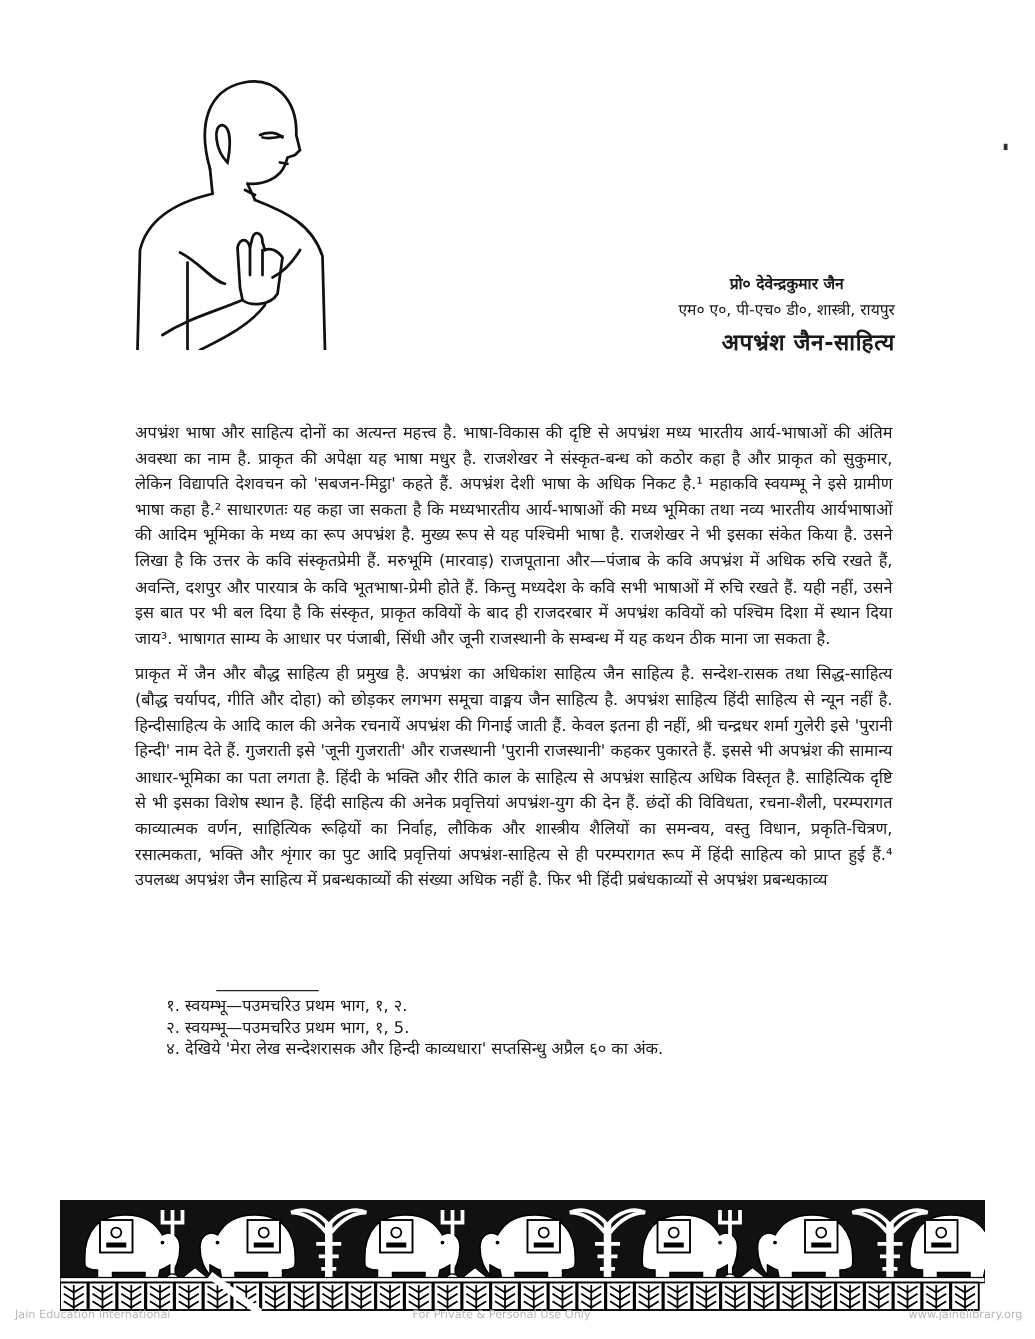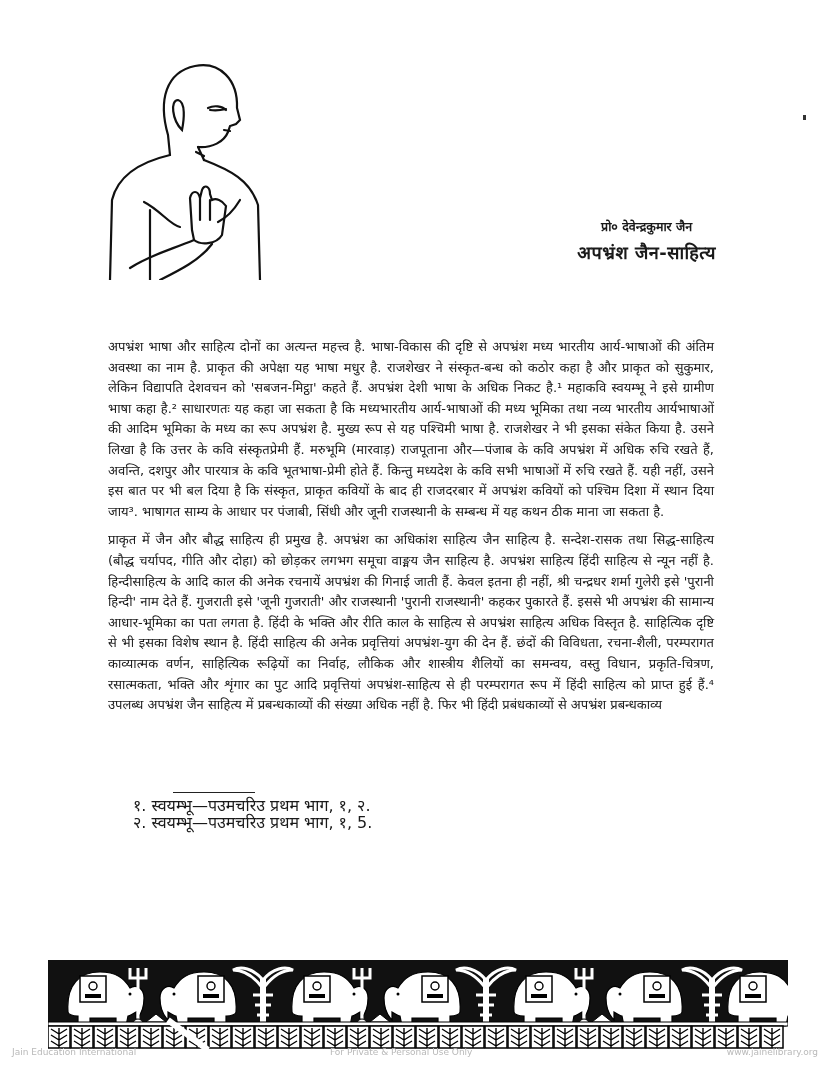--- a/index.html
+++ b/index.html
@@ -8,21 +8,21 @@
   .figure { position:absolute; left:100px; top:30px; width:230px; height:250px; }
   .byline { position:absolute; right:112px; top:218px; text-align:right; }
   .author { font-size:12.5px; font-weight:bold; line-height:18px;text-align:center; }
   .quals { font-size:12.5px; line-height:20px; margin-top:2px; }
   .title { font-size:18px; font-weight:bold; line-height:30px; margin-top:2px; letter-spacing:0.5px; }
   .page-mark { position:absolute; left:803px; top:115px; width:3px; height:5px; background:#333; }
   .body { position:absolute; left:108px; top:337px; width:606px; font-size:13px;
           line-height:20.6px; text-align:justify; }
   .body p { margin:0 0 8px 0; }
   .rule { position:absolute; left:173px; top:792px; width:82px; border-top:1px solid #222; }
-  .footnotes { position:absolute; left:133px; top:797px; font-size:16px; line-height:17px; }
+  .footnotes { position:absolute; left:133px; top:797px; font-size:13px; line-height:17px; }
   .footnotes div { white-space:nowrap; }
   .border-art { position:absolute; left:48px; top:950px; width:740px; height:100px; }
   .footer { position:absolute; top:1047px; font-size:9px; color:#b9b9b9; }
   .footer.left { left:12px; }
   .footer.right { right:10px; }
   .footer.mid { left:330px; }
 </style>
 </head>
 <body>
 
@@ -49,33 +49,35 @@
     <path d="M100 168 L100 190 M110 170 L110 190"></path>
 
     <path d="M94 210 C70 220 50 225 30 238 M112 214 C100 230 80 240 60 250"></path>
   </svg>
 </div>
 
 <div class="page-mark"></div>
 
 <div class="byline">
   <div class="author">प्रो० देवेन्द्रकुमार जैन</div>
+  <div class="quals">एम० ए०, पी-एच० डी०, शास्त्री, रायपुर</div>
   <div class="title">अपभ्रंश जैन-साहित्य</div>
 </div>
 
 <div class="body">
   <p>अपभ्रंश भाषा और साहित्य दोनों का अत्यन्त महत्त्व है. भाषा-विकास की दृष्टि से अपभ्रंश मध्य भारतीय आर्य-भाषाओं की अंतिम अवस्था का नाम है. प्राकृत की अपेक्षा यह भाषा मधुर है. राजशेखर ने संस्कृत-बन्ध को कठोर कहा है और प्राकृत को सुकुमार, लेकिन विद्यापति देशवचन को 'सबजन-मिट्ठा' कहते हैं. अपभ्रंश देशी भाषा के अधिक निकट है.¹ महाकवि स्वयम्भू ने इसे ग्रामीण भाषा कहा है.² साधारणतः यह कहा जा सकता है कि मध्यभारतीय आर्य-भाषाओं की मध्य भूमिका तथा नव्य भारतीय आर्यभाषाओं की आदिम भूमिका के मध्य का रूप अपभ्रंश है. मुख्य रूप से यह पश्चिमी भाषा है. राजशेखर ने भी इसका संकेत किया है. उसने लिखा है कि उत्तर के कवि संस्कृतप्रेमी हैं. मरुभूमि (मारवाड़) राजपूताना और—पंजाब के कवि अपभ्रंश में अधिक रुचि रखते हैं, अवन्ति, दशपुर और पारयात्र के कवि भूतभाषा-प्रेमी होते हैं. किन्तु मध्यदेश के कवि सभी भाषाओं में रुचि रखते हैं. यही नहीं, उसने इस बात पर भी बल दिया है कि संस्कृत, प्राकृत कवियों के बाद ही राजदरबार में अपभ्रंश कवियों को पश्चिम दिशा में स्थान दिया जाय³. भाषागत साम्य के आधार पर पंजाबी, सिंधी और जूनी राजस्थानी के सम्बन्ध में यह कथन ठीक माना जा सकता है.</p>
   <p>प्राकृत में जैन और बौद्ध साहित्य ही प्रमुख है. अपभ्रंश का अधिकांश साहित्य जैन साहित्य है. सन्देश-रासक तथा सिद्ध-साहित्य (बौद्ध चर्यापद, गीति और दोहा) को छोड़कर लगभग समूचा वाङ्मय जैन साहित्य है. अपभ्रंश साहित्य हिंदी साहित्य से न्यून नहीं है. हिन्दीसाहित्य के आदि काल की अनेक रचनायें अपभ्रंश की गिनाई जाती हैं. केवल इतना ही नहीं, श्री चन्द्रधर शर्मा गुलेरी इसे 'पुरानी हिन्दी' नाम देते हैं. गुजराती इसे 'जूनी गुजराती' और राजस्थानी 'पुरानी राजस्थानी' कहकर पुकारते हैं. इससे भी अपभ्रंश की सामान्य आधार-भूमिका का पता लगता है. हिंदी के भक्ति और रीति काल के साहित्य से अपभ्रंश साहित्य अधिक विस्तृत है. साहित्यिक दृष्टि से भी इसका विशेष स्थान है. हिंदी साहित्य की अनेक प्रवृत्तियां अपभ्रंश-युग की देन हैं. छंदों की विविधता, रचना-शैली, परम्परागत काव्यात्मक वर्णन, साहित्यिक रूढ़ियों का निर्वाह, लौकिक और शास्त्रीय शैलियों का समन्वय, वस्तु विधान, प्रकृति-चित्रण, रसात्मकता, भक्ति और शृंगार का पुट आदि प्रवृत्तियां अपभ्रंश-साहित्य से ही परम्परागत रूप में हिंदी साहित्य को प्राप्त हुई हैं.⁴ उपलब्ध अपभ्रंश जैन साहित्य में प्रबन्धकाव्यों की संख्या अधिक नहीं है. फिर भी हिंदी प्रबंधकाव्यों से अपभ्रंश प्रबन्धकाव्य</p>
 </div>
 
 <div class="rule"></div>
 
 <div class="footnotes">
   <div>१. स्वयम्भू—पउमचरिउ प्रथम भाग, १, २.</div>
   <div>२. स्वयम्भू—पउमचरिउ प्रथम भाग, १, 5.</div>
+  <div>४. देखिये 'मेरा लेख सन्देशरासक और हिन्दी काव्यधारा' सप्तसिन्धु अप्रैल ६० का अंक.</div>
 </div>
 
 <div class="border-art">
   <svg width="740" height="100" viewBox="0 0 740 100">
     <defs>
       <g id="eleR">
         <path d="M8 58 C6 30 20 18 40 18 C56 18 64 24 70 34 C76 30 84 34 84 44 C84 54 80 62 76 66 L76 58 C72 60 70 62 68 62 L66 72 L56 72 L56 64 L30 64 L30 72 L18 72 L18 62 C12 62 8 60 8 58 Z" fill="#fff" stroke="#000" stroke-width="1.2"></path>
         <rect x="20" y="22" width="26" height="26" fill="#fff" stroke="#000" stroke-width="1.5"></rect>
         <circle cx="33" cy="32" r="4" fill="none" stroke="#000" stroke-width="1.4"></circle>
         <rect x="25" y="40" width="16" height="4" fill="#000"></rect>

